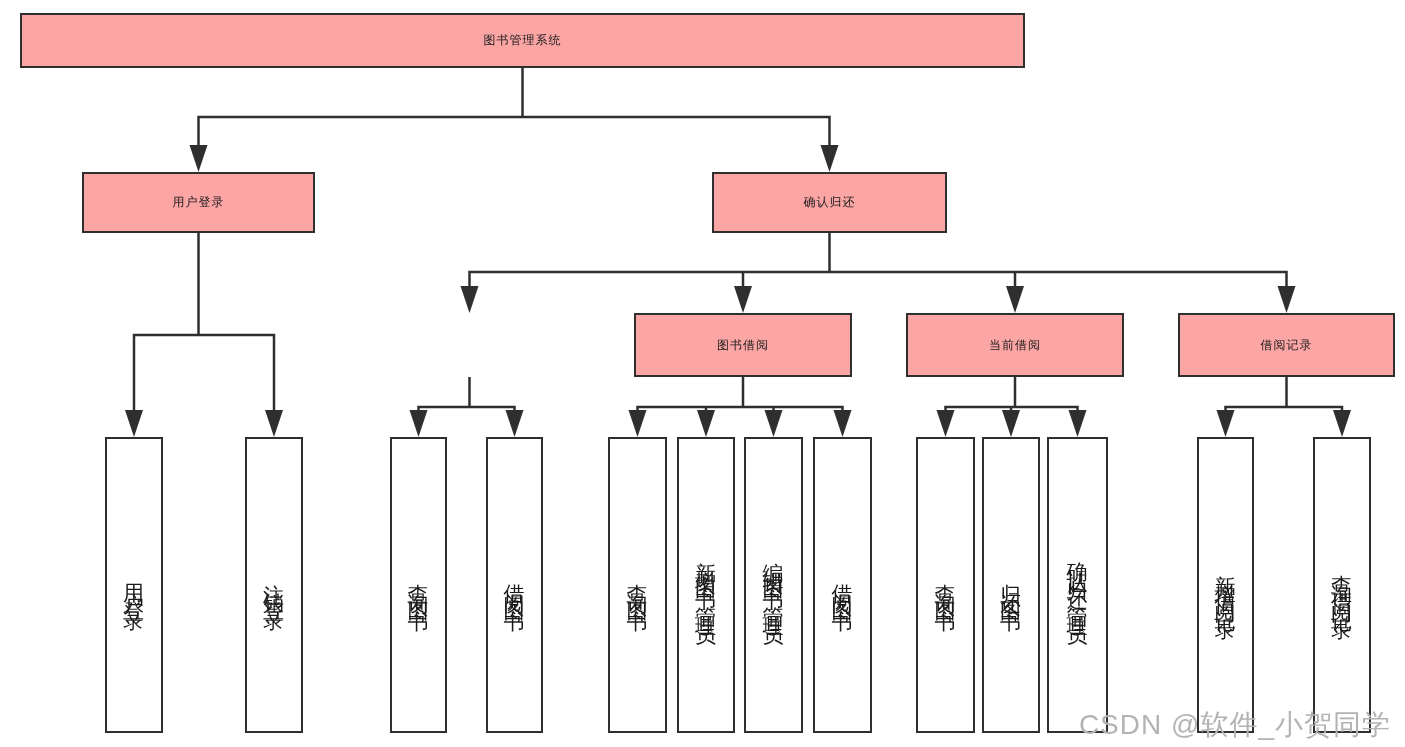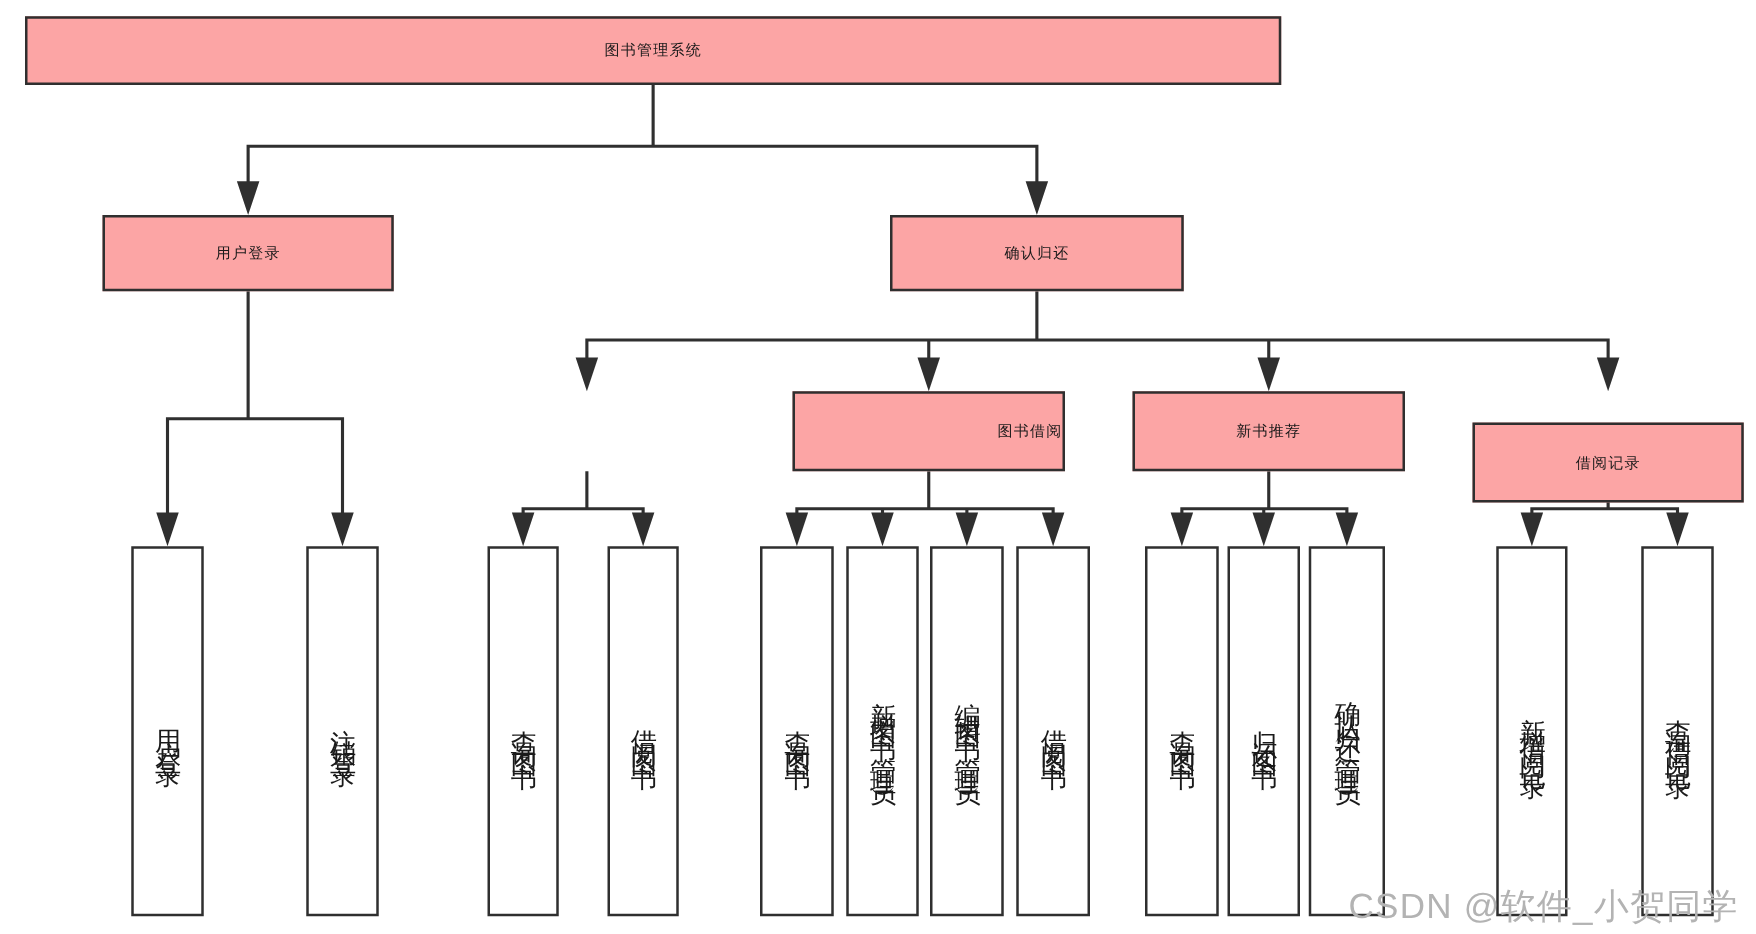--- a/index.html
+++ b/index.html
@@ -132,27 +132,27 @@
     <span>图书管理系统</span>
   </div>
 
   <div class="node" style="left:82px; top:172px; width:233px; height:61px;">
     <span>用户登录</span>
   </div>
   <div class="node" style="left:712px; top:172px; width:235px; height:61px;">
     <span>确认归还</span>
   </div>
 
-  <div class="node" style="left:634px; top:313px; width:218px; height:64px;justify-content:flex-end;">
+  <div class="node" style="left:634px; top:313px; width:218px; height:64px;">
     <span>图书借阅</span>
   </div>
   <div class="node" style="left:906px; top:313px; width:218px; height:64px;">
-    <span>新书推荐</span>
-  </div>
-  <div class="node" style="left:1178px; top:313px; width:217px; height:64px;margin-top:25px;">
+    <span>当前借阅</span>
+  </div>
+  <div class="node" style="left:1178px; top:313px; width:217px; height:64px;">
     <span>借阅记录</span>
   </div>
 
   <div class="vnode" style="left:105px; top:437px; width:58px; height:296px;">
     <span class="vtext">用户登录</span>
   </div>
   <div class="vnode" style="left:245px; top:437px; width:58px; height:296px;">
     <span class="vtext">注销登录</span>
   </div>
 

